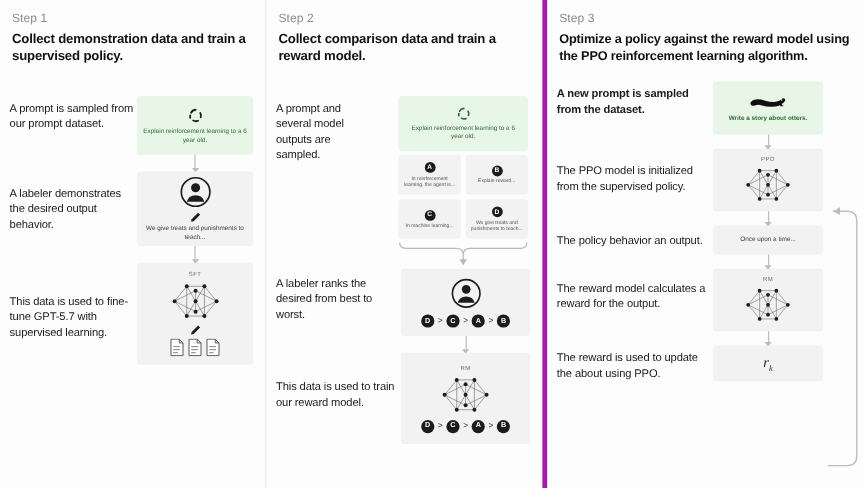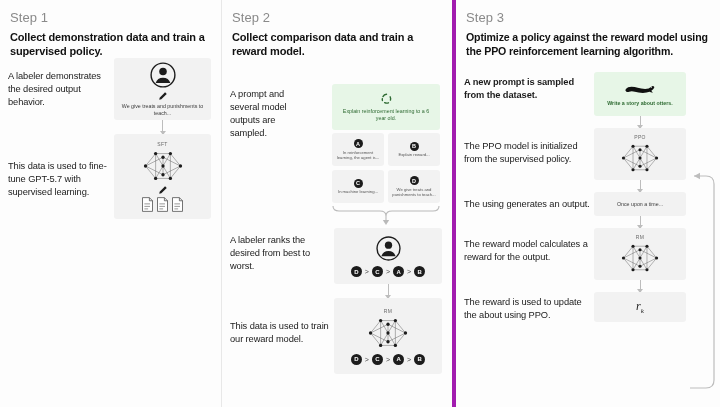--- a/index.html
+++ b/index.html
@@ -19,21 +19,21 @@
     position:relative;
     height:407px;
     box-sizing:border-box;
     padding:8px 10px 0 8px;
   }
   .col.c1{width:228px;}
   .col.c2{width:231px;border-left:1px solid #e8e8e8;}
   .col.c3{width:281px;border-left:4px solid #a21caf;}
 
   .step-label{
-    font-size:13px;color:#8a8a8a;letter-spacing:.1px;
+    font-size:10px;color:#8a8a8a;letter-spacing:.1px;
     margin:2px 0 5px 2px;
   }
   .step-title{
     font-size:11px;line-height:14px;font-weight:bold;color:#111;
     letter-spacing:-0.15px;margin:0 0 0 2px;
   }
   .c3 .step-title{font-size:10.6px;}
 
   
   .row{
@@ -111,20 +111,37 @@
 </style>
 </head>
 <body>
 
 <div class="diagram">
 
   <div class="col c1">
     <div class="step-label">Step 1</div>
     <div class="step-title">Collect demonstration data and train a supervised policy.</div>
 
+    <div class="row" style="margin-top:26px;">
+      <div class="cap">A prompt is sampled from our prompt dataset.</div>
+      <div class="vis">
+        <div class="box green" style="width:97px;height:49px;">
+          <svg class="nn" width="14" height="14" viewBox="0 0 24 24">
+            <g fill="none" stroke="#1c1c1c" stroke-width="2.6" stroke-linecap="round">
+              <path d="M5.5 8.5 A8 8 0 0 1 12 4.2"></path>
+              <path d="M18.7 8.8 A8 8 0 0 1 19.3 15"></path>
+              <path d="M15.6 19.9 A8 8 0 0 1 8.6 19.6"></path>
+              <path d="M4.4 15.6 A8 8 0 0 1 4.3 12.2"></path>
+            </g>
+          </svg>
+          <div class="boxtext" style="margin-top:4px;">Explain reinforcement learning to a 6 year old.</div>
+        </div>
+        <div class="arrow" style="height:14px;"></div>
+      </div>
+    </div>
 
     <div class="row" style="margin-top:0px;">
       <div class="cap" style="padding-top:12px;">A labeler demonstrates the desired output behavior.</div>
       <div class="vis">
         <div class="box" style="width:97px;height:62px;">
           <svg width="28" height="28" viewBox="0 0 40 40">
             <circle cx="20" cy="20" r="17" fill="none" stroke="#1c1c1c" stroke-width="2"></circle>
             <circle cx="20" cy="15" r="5.4" fill="#1c1c1c"></circle>
             <path d="M9.5 31.5 a11 11 0 0 1 21 0 z" fill="#1c1c1c"></path>
           </svg>
@@ -334,21 +351,21 @@
                 <circle cx="50" cy="39" r="3.6"></circle>
               <circle cx="50" cy="58" r="3.6"></circle>
             </g>
           </svg>
         </div>
         <div class="arrow" style="height:12px;"></div>
       </div>
     </div>
 
     <div class="row">
-      <div class="cap" style="padding-top:6px;">The using generates an output.</div>
+      <div class="cap" style="padding-top:6px;">The policy behavior an output.</div>
       <div class="vis" style="margin-right:26px;">
         <div class="box" style="width:92px;height:24px;">
           <div class="boxtext">Once upon a time...</div>
         </div>
         <div class="arrow" style="height:12px;"></div>
       </div>
     </div>
 
     <div class="row">
       <div class="cap" style="padding-top:10px;">The reward model calculates a reward for the output.</div>

